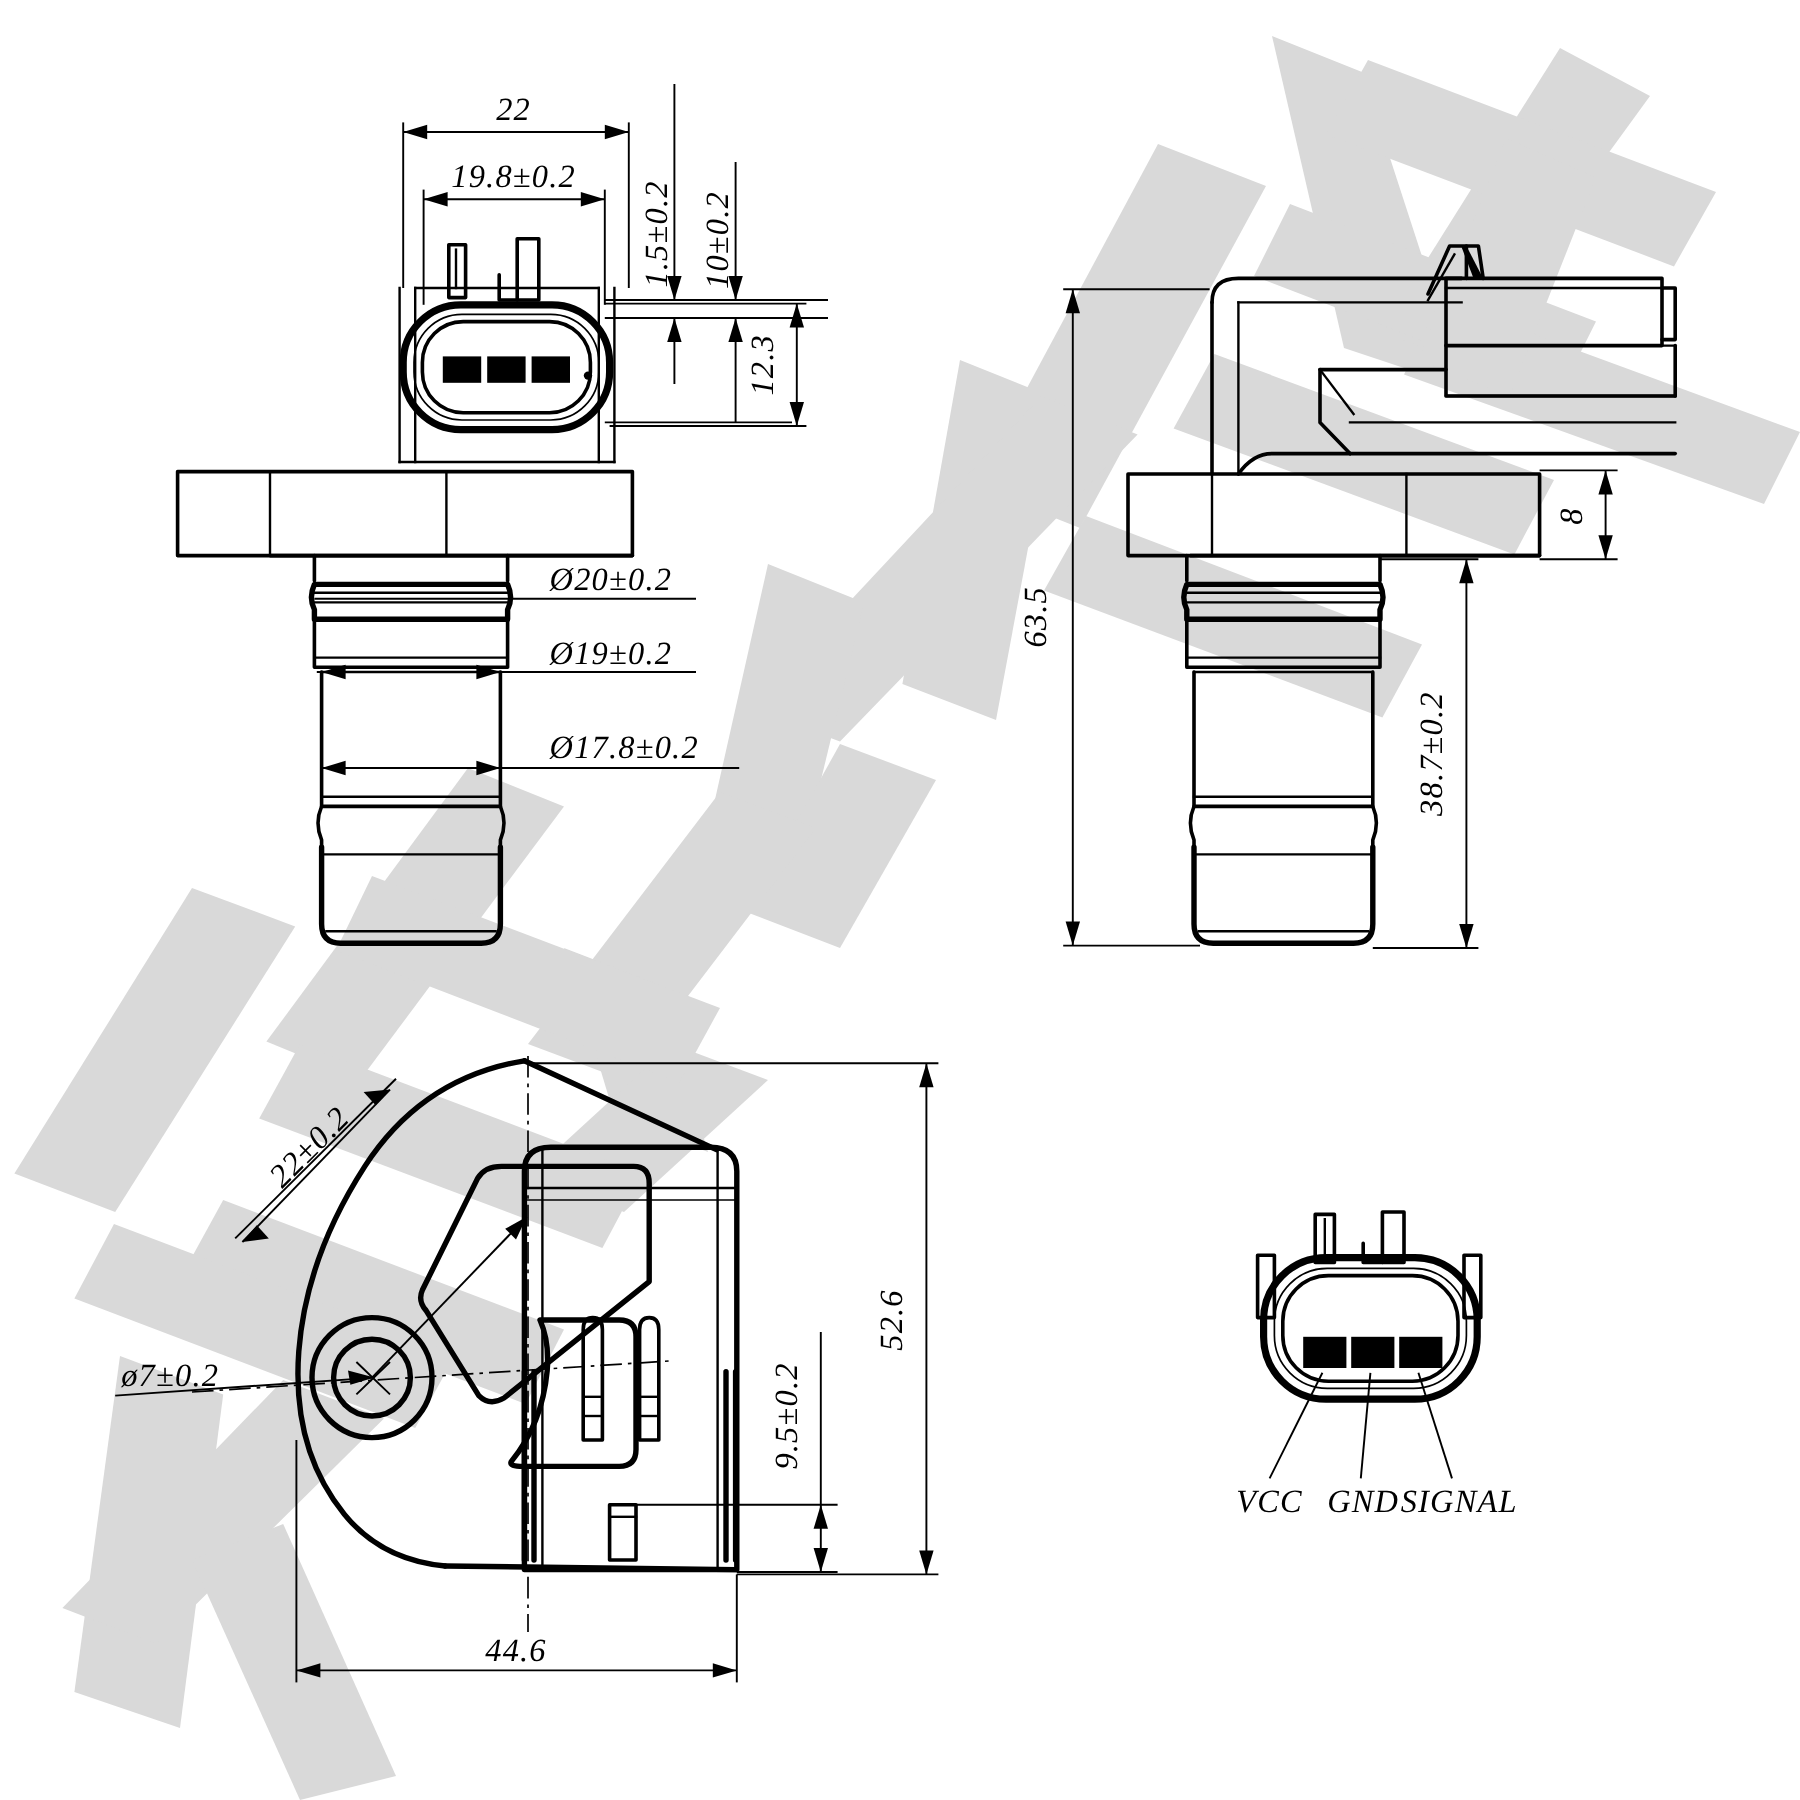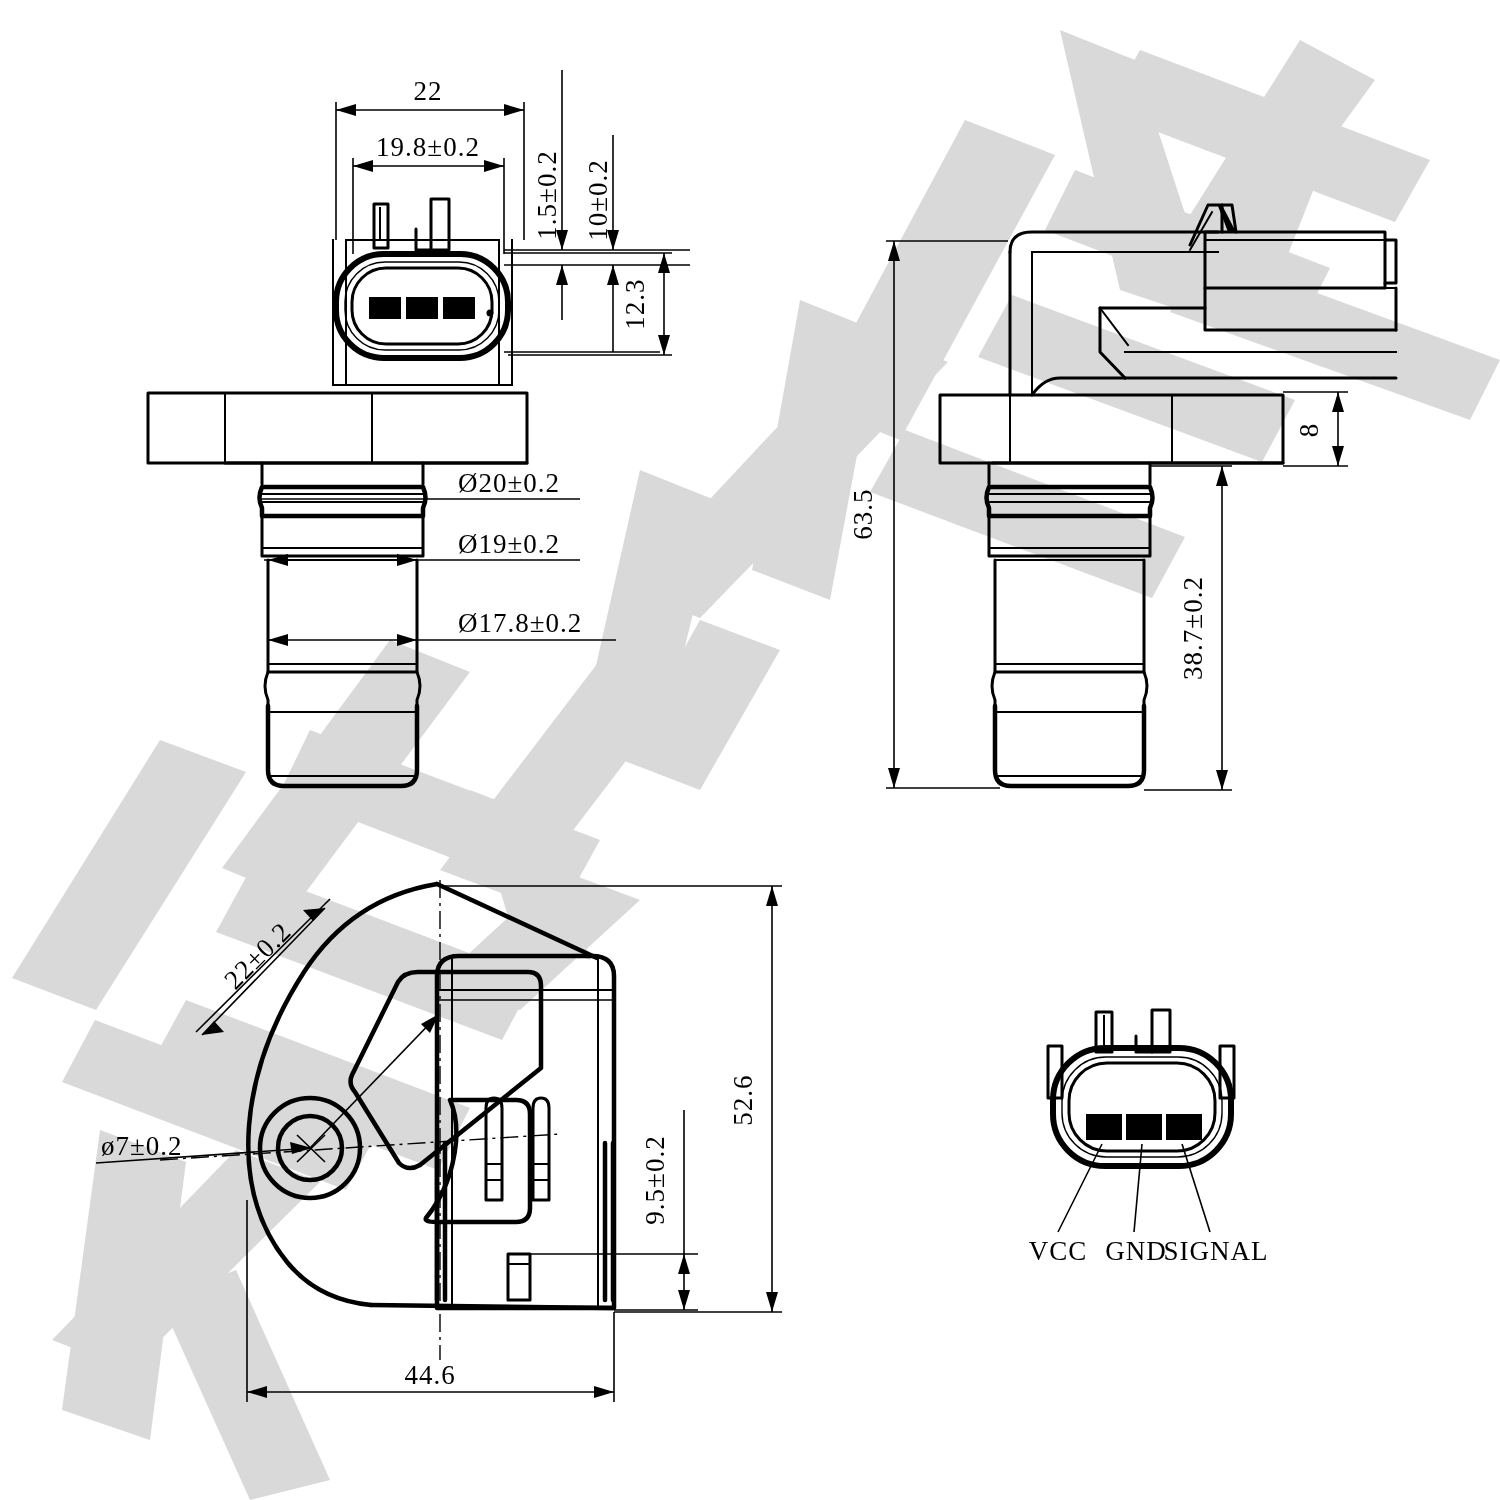--- a/index.html
+++ b/index.html
@@ -1,18 +1,18 @@
 <!DOCTYPE html>
 <html><head>
 <meta charset="utf-8">
 <style>
   html,body{margin:0;padding:0;background:#ffffff;}
   body{width:1500px;height:1500px;overflow:hidden;
        font-family:"Liberation Serif", serif;}
-  #stage{position:relative;width:1240px;height:1500px;background:#fff;}
+  #stage{position:relative;width:1240px;height:1500px;background:#fff;font-style:italic;}
   svg.layer{position:absolute;left:0;top:0;width:1500px;height:1500px;}
   .wm{fill:#d9d9d9;}
   .ln{fill:none;stroke:#000;stroke-width:2;stroke-linecap:square;}
   .lnT{fill:none;stroke:#000;stroke-width:1.4;}
   .heavy{fill:none;stroke:#000;stroke-width:6;stroke-linejoin:round;stroke-linecap:round;}
   .heavy2{fill:none;stroke:#000;stroke-width:4.5;stroke-linejoin:round;stroke-linecap:round;}
   .med{fill:none;stroke:#000;stroke-width:3;stroke-linejoin:round;stroke-linecap:round;}
   .dim{fill:none;stroke:#000;stroke-width:1.6;}
   .fillk{fill:#000;stroke:none;}
   .cl{fill:none;stroke:#000;stroke-width:1.4;stroke-dasharray:18 5 3 5;}

